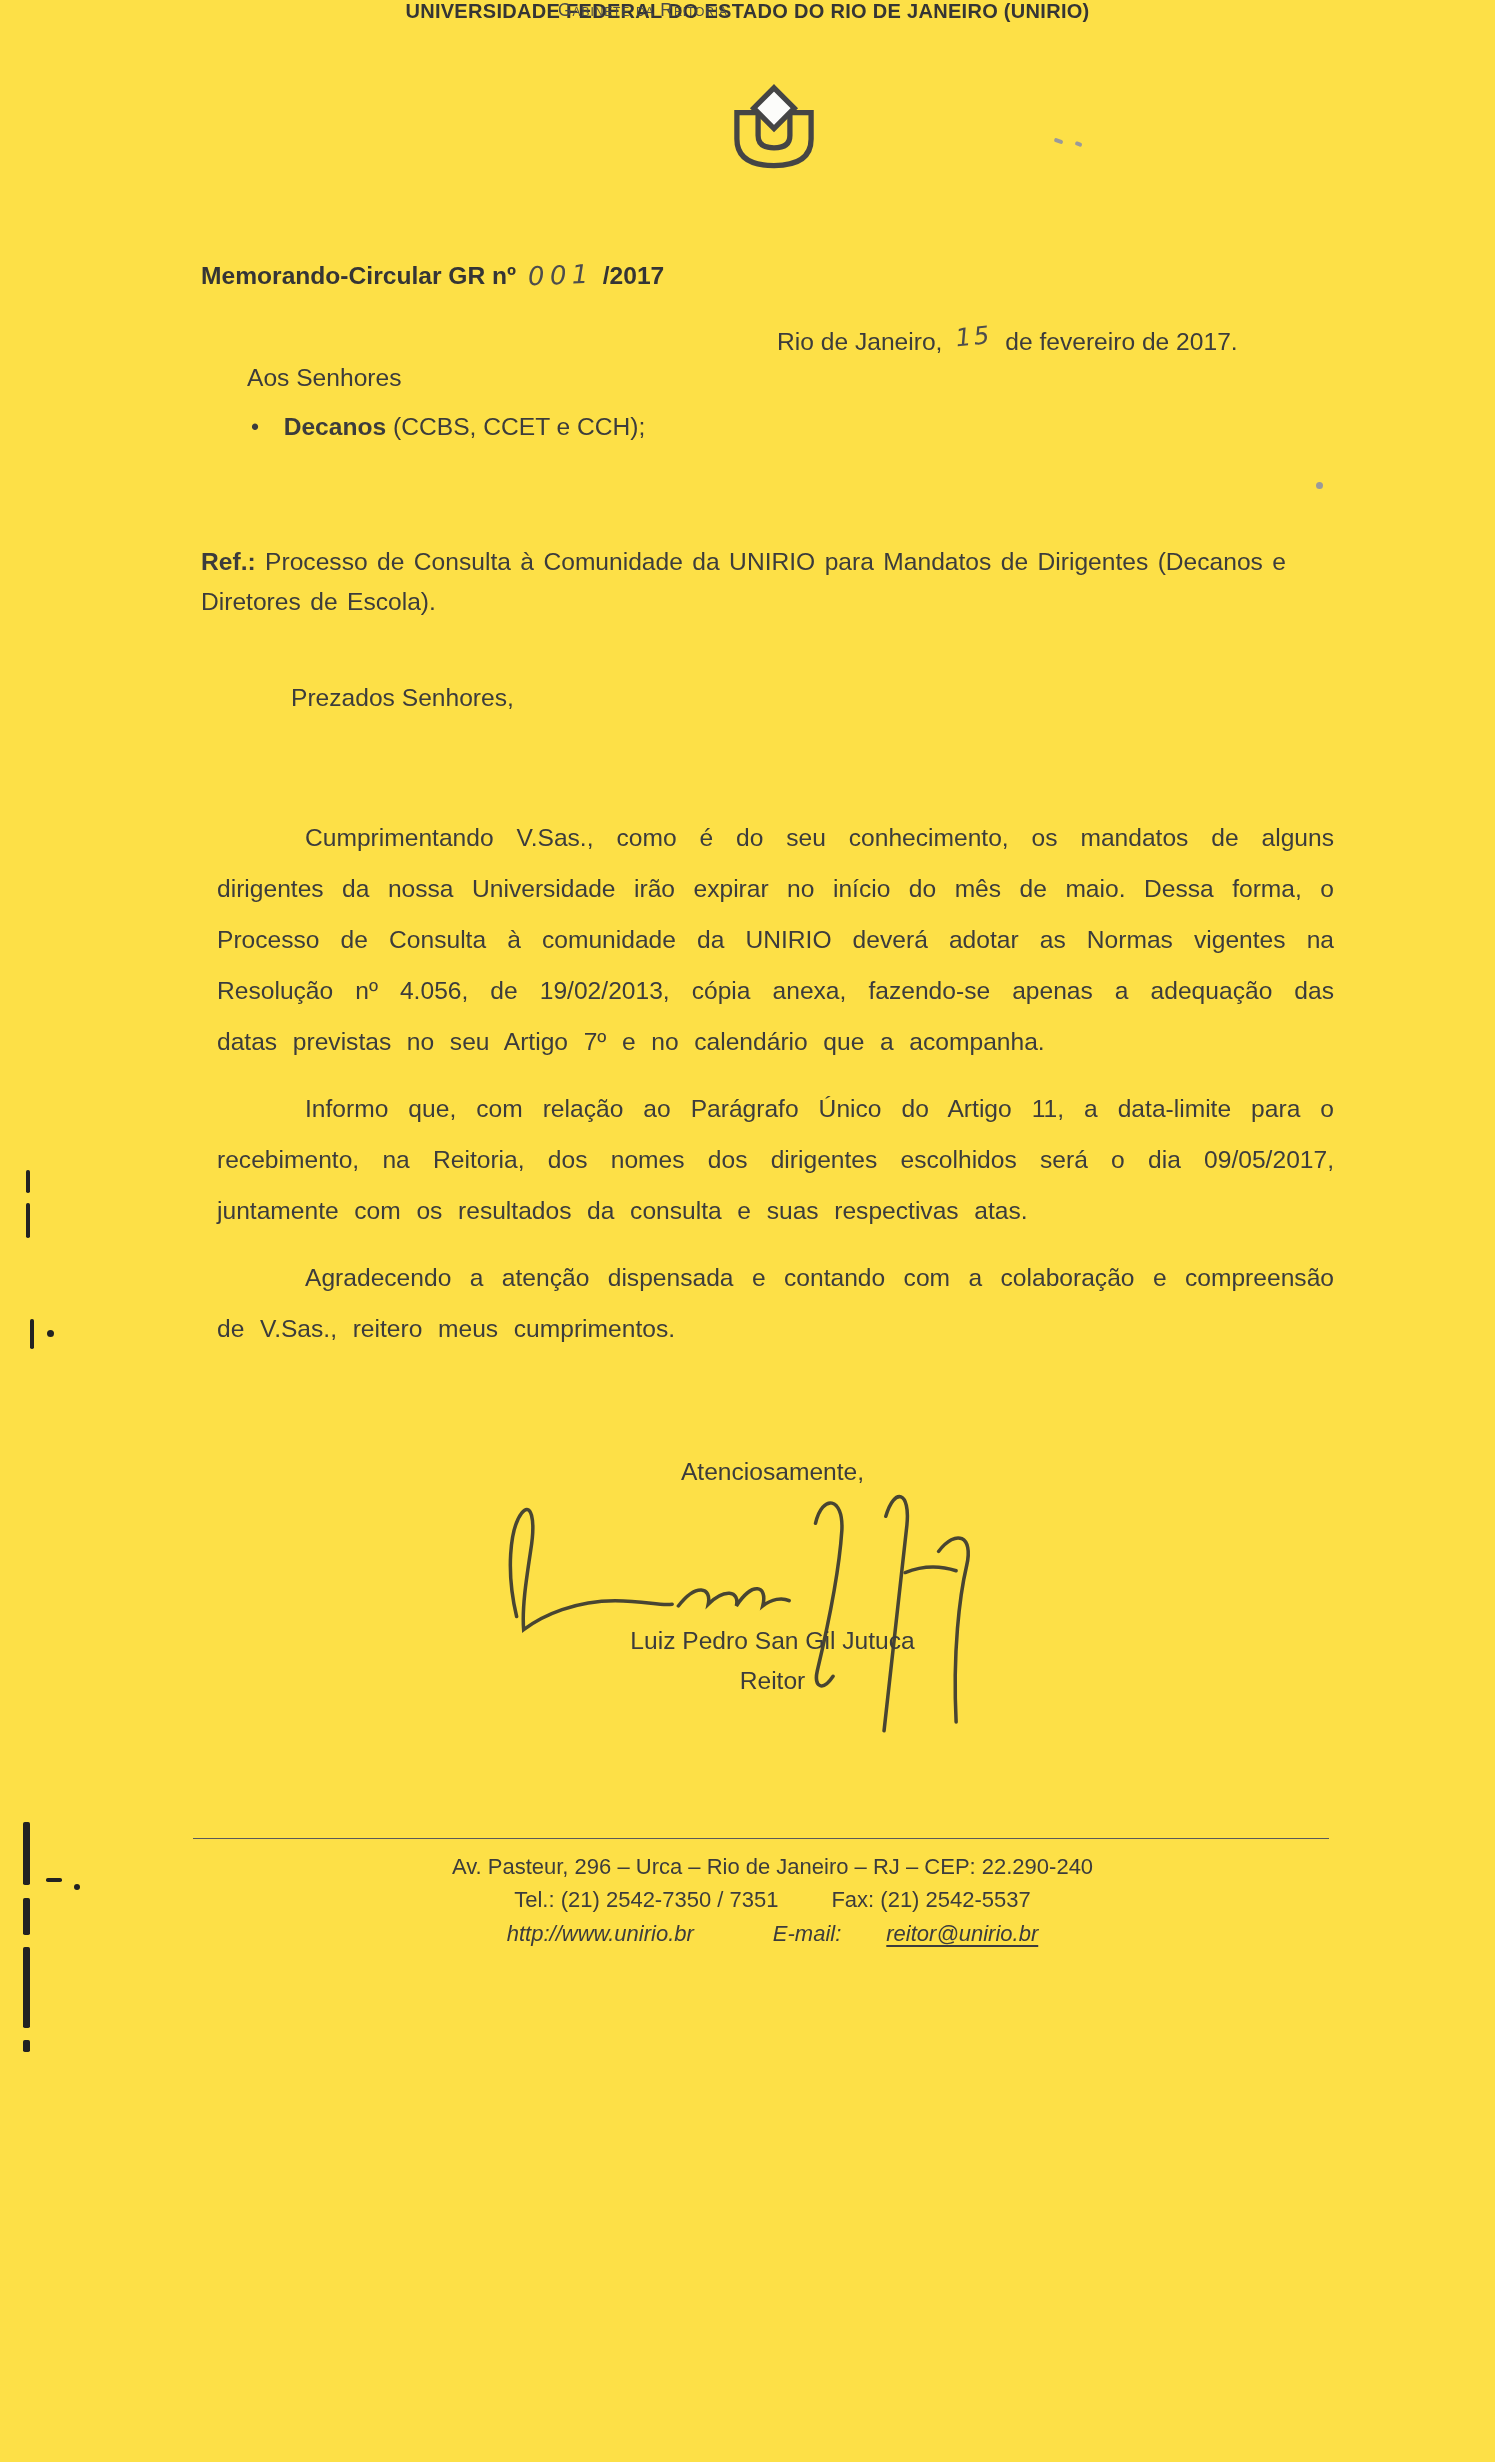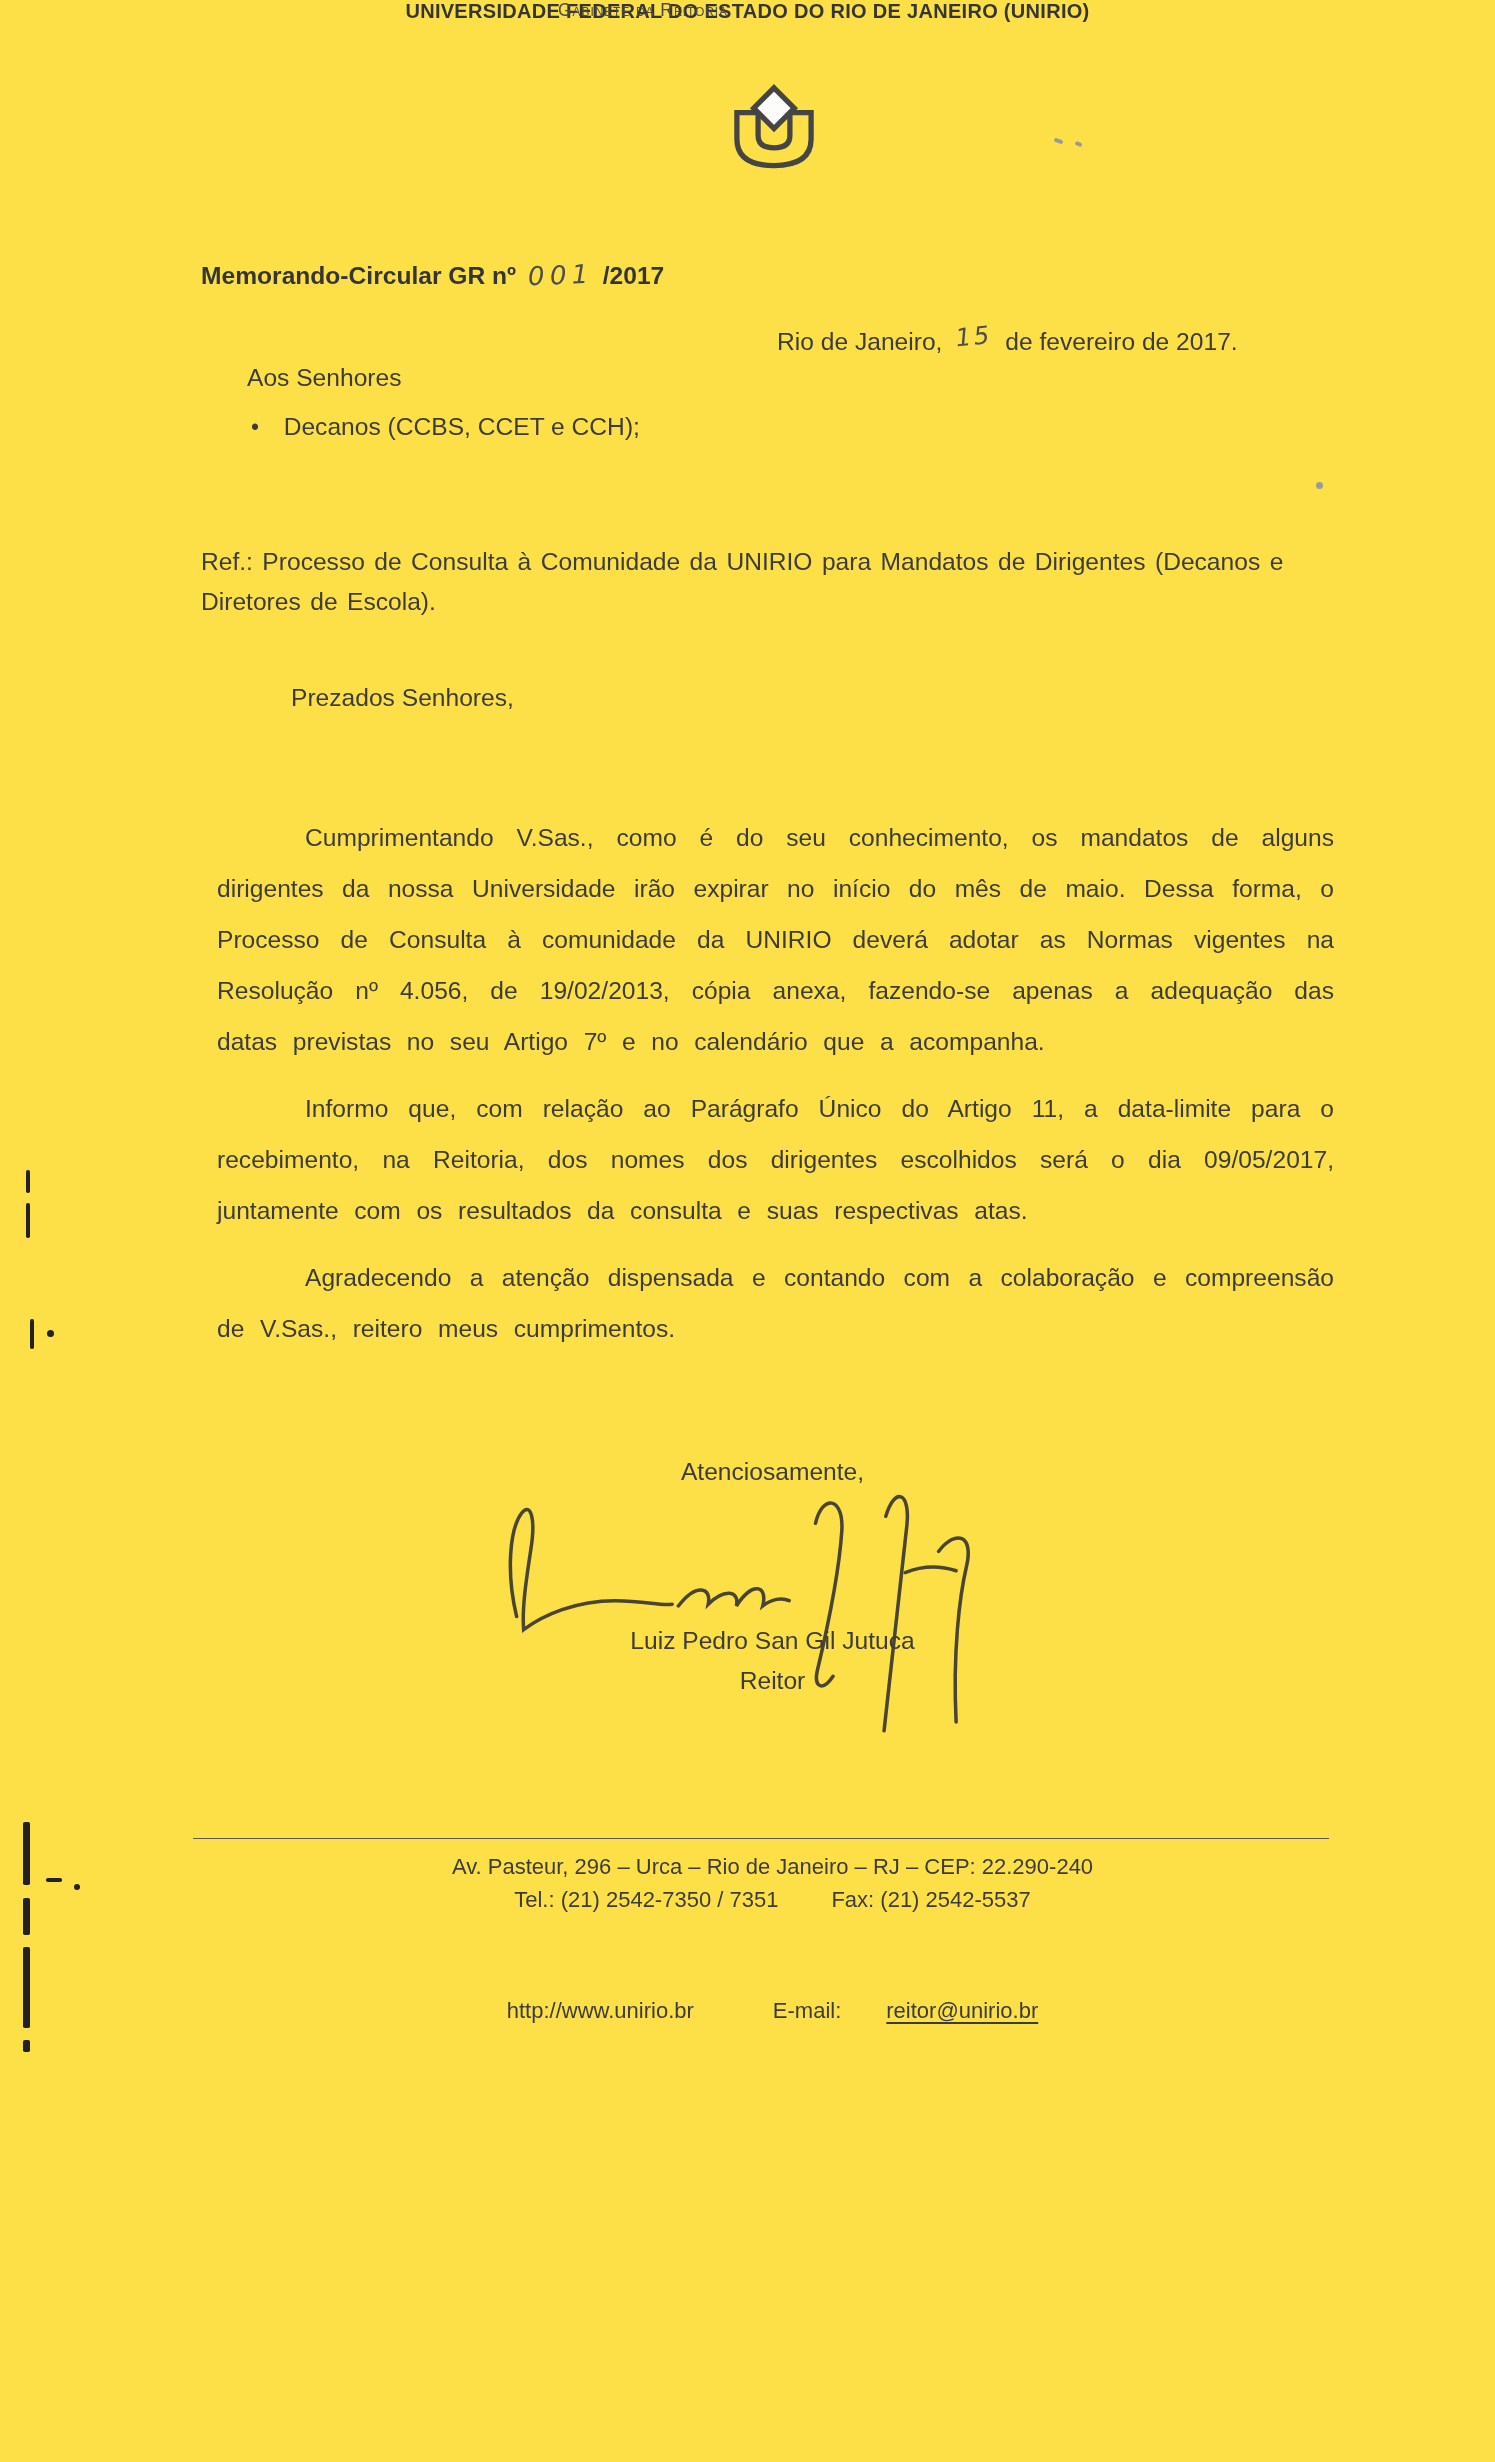--- a/index.html
+++ b/index.html
@@ -7,21 +7,21 @@
   .page {
     position:relative;
     width:1495px; height:2462px;
     margin:0 auto;
     background:#fde047;
     font-family:"Liberation Sans", sans-serif;
     color:#3c3c3c;
     overflow:hidden;
   }
   .abs { position:absolute; }
-  .bold { font-weight:normal; }
+  .bold { font-weight:bold; }
   .center { text-align:center; }
 
   .letterhead-title {
     left:0; top:212; width:1495px;
     font-size:20px; font-weight:bold; letter-spacing:0.3px;
     color:#353535;
   }
   .letterhead-office {
     left:0; top:244; width:1286px;
     font-size:17.6px; font-variant:small-caps; letter-spacing:0.9px;
@@ -56,22 +56,22 @@
   .body-block p { text-indent:88px; margin:16px; }
   .closing-word { left:201px; top:1458px; width:1143px; font-size:24.6px; }
   .sig-svg { left:492px; top:1467px; }
   .signer-name  { left:201px; top:1627px; width:1143px; font-size:24.6px; }
   .signer-title { left:201px; top:1667px; width:1143px; font-size:24.6px; }
   .footer-rule { left:193px; top:1838px; width:1136px; height:0; border-top:1.8px solid #5a5a5a; }
   .footer-address { left:201px; top:1854px; width:1143px; font-size:22px; }
   .footer-phones  { left:201px; top:1887px; width:1143px; font-size:22px; }
   .footer-phones .gap { display:inline-block; width:53px; }
   .footer-web {
-    left:201px; top:1998px; width:1143px;
-    font-size:22px; display:flex; justify-content:center; align-items:baseline;
+    left:201px; top:1921px; width:1143px;
+    font-size:22px; display:flex; justify-content:center; align-items:baseline;font-style:italic;
   }
   .footer-web .w-site { margin-right:79px; }
   .footer-web .w-label { margin-right:45px; }
   .footer-web .w-email { text-decoration:underline; text-underline-offset:3.5px; }
 
   .artifact { position:absolute; background:#222; border-radius:1.8px; }
   .artifact.faint { background:#9a9a9a; }
 </style>
 </head>
 <body>

